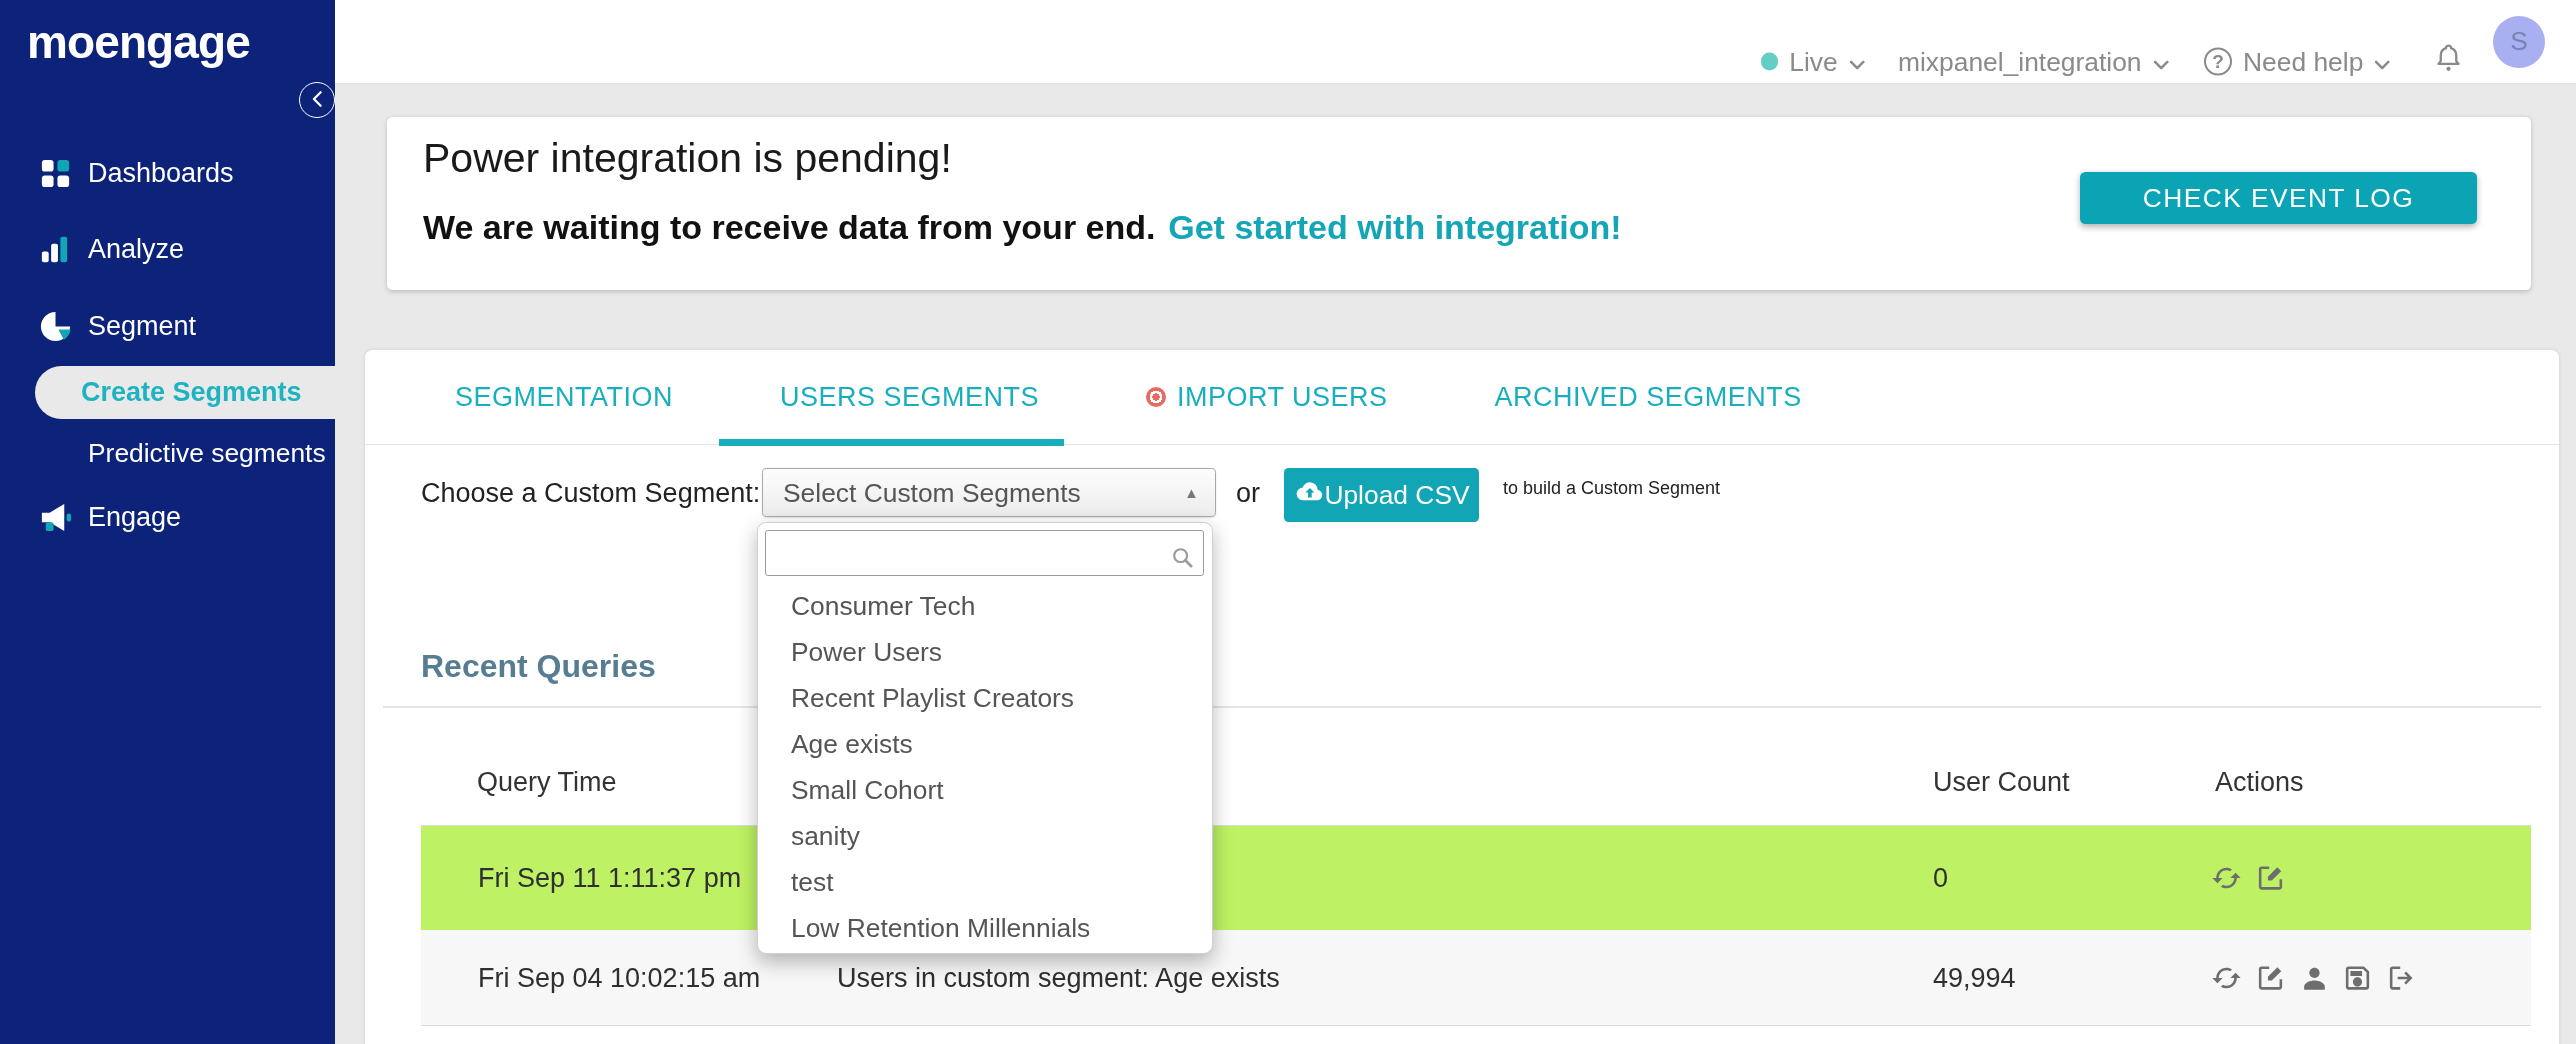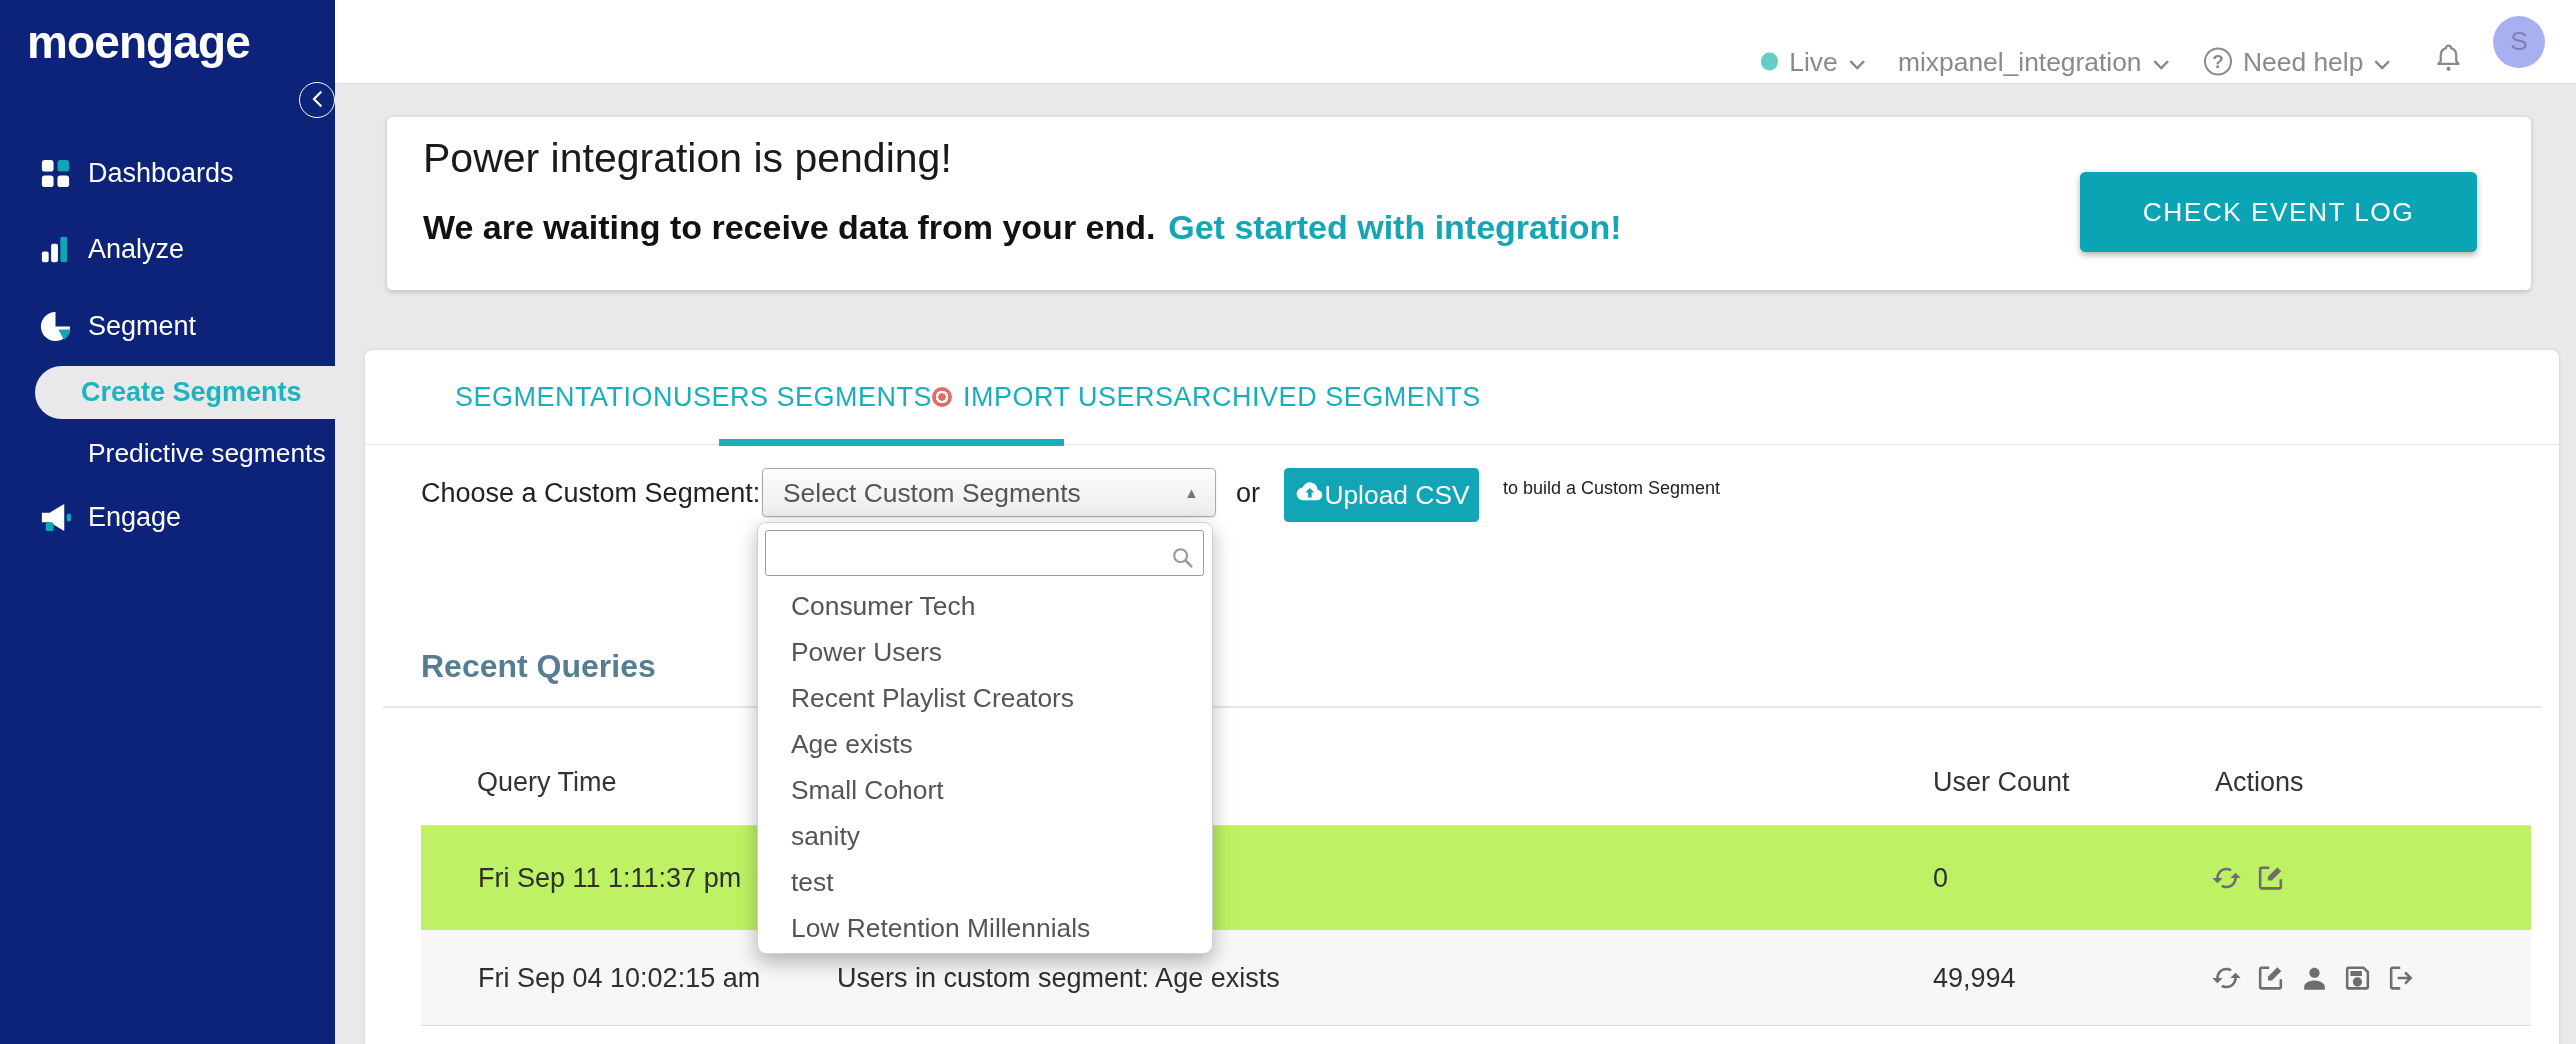--- a/index.html
+++ b/index.html
@@ -21,25 +21,25 @@
   .tb-group{position:absolute;top:50%;transform:translateY(-50%);display:flex;align-items:center;gap:11px;color:#8a8a8a;font-size:26.4px;cursor:pointer;margin-top:20px;}
   .live-dot{width:17.3px;height:17.3px;border-radius:50%;background:#63cfc4;}
   .q-circle{width:28px;height:28px;border-radius:50%;border:2.7px solid #8a8a8a;display:flex;align-items:center;justify-content:center;font-size:19px;font-weight:bold;color:#8a8a8a;box-sizing:border-box;}
   .avatar{position:absolute;top:50%;transform:translateY(-50%);width:52px;height:52px;border-radius:50%;background:#a9b0f2;display:flex;align-items:center;justify-content:center;font-size:26.4px;color:#7b82b4;cursor:pointer;}
 
   
   .banner{position:absolute;left:387px;top:117px;width:2144px;height:173px;background:#ffffff;border-radius:5.5px;box-shadow:0 1.8px 5.5px rgba(0,0,0,.18);}
   .banner-title{position:absolute;left:36px;top:18px;font-size:41px;color:#1a1a1a;}
   .banner-msg{position:absolute;left:36px;top:91px;font-size:34px;font-weight:bold;color:#111111;}
   .banner-link{color:#14a5b6;margin-left:12.8px;cursor:pointer;}
-  .banner-btn{position:absolute;right:54px;top:55px;width:397px;height:80px;background:#0ba4b5;border:none;border-radius:5.5px;color:#ffffff;font-size:26.4px;letter-spacing:1.4px;font-family:"Liberation Sans",sans-serif;box-shadow:0 2.7px 6.4px rgba(0,0,0,.3);cursor:pointer;}
+  .banner-btn{position:absolute;right:54px;top:55px;width:397px;height:52px;background:#0ba4b5;border:none;border-radius:5.5px;color:#ffffff;font-size:26.4px;letter-spacing:1.4px;font-family:"Liberation Sans",sans-serif;box-shadow:0 2.7px 6.4px rgba(0,0,0,.3);cursor:pointer;}
 
   
   .content-card{position:absolute;left:365px;top:350px;width:2194px;height:695px;background:#ffffff;border-radius:7.3px 7.3px 0 0;box-shadow:0 0.9px 3.6px rgba(0,0,0,.12);}
-  .tabs{position:absolute;left:0;top:0;width:100%;height:95px;border-bottom:1.8px solid #e4e4e4;display:flex;align-items:center;padding-left:90px;box-sizing:border-box;}
+  .tabs{position:absolute;left:0;top:0;width:100%;height:95px;border-bottom:1.8px solid #e4e4e4;display:flex;align-items:center;padding-left:90px;gap:107px;box-sizing:border-box;}
   .tab{font-size:27px;color:#17aebd;letter-spacing:0.5px;display:flex;align-items:center;gap:11px;cursor:pointer;white-space:nowrap;}
   .tab-indicator{position:absolute;left:354px;bottom:-1.8px;width:345px;height:7.3px;background:#17aebd;}
   .import-dot{width:20px;height:20px;border-radius:50%;background:radial-gradient(circle at 50% 50%, #e96a62 0 3.6px, #ffffff 3.6px 6.4px, #e96a62 6.4px 10px);}
 
   .ctl-label{position:absolute;left:56px;top:128px;font-size:27px;color:#222222;}
   .select-box{position:absolute;left:397px;top:118px;width:454px;height:49px;border:0.9px solid #a8a8a8;border-radius:4.6px;background:linear-gradient(#fdfdfd,#ececec);box-sizing:border-box;cursor:pointer;box-shadow:0 0.9px 1.8px rgba(0,0,0,.12);}
   .select-value{position:absolute;left:20px;top:50%;transform:translateY(-50%);font-size:26.4px;color:#555555;}
   .select-arrow{position:absolute;right:16.4px;top:50%;transform:translateY(-50%);font-size:14.6px;color:#777777;}
   .or-text{position:absolute;left:871px;top:128px;font-size:27px;color:#222222;}
   .upload-btn{position:absolute;left:919px;top:118px;width:195px;height:54px;background:#12a5b6;border:none;border-radius:4.6px;display:flex;align-items:center;justify-content:center;color:#ffffff;font-size:26.4px;font-family:"Liberation Sans",sans-serif;cursor:pointer;}

